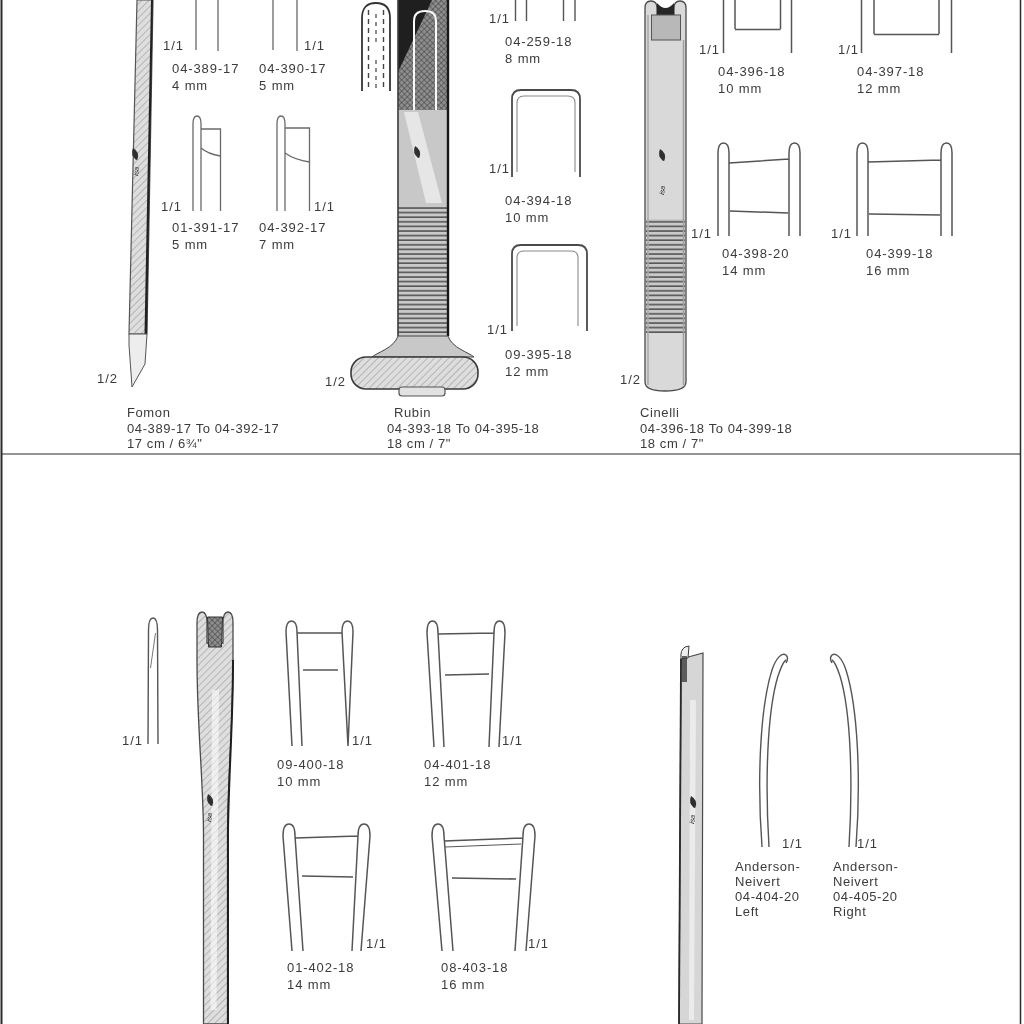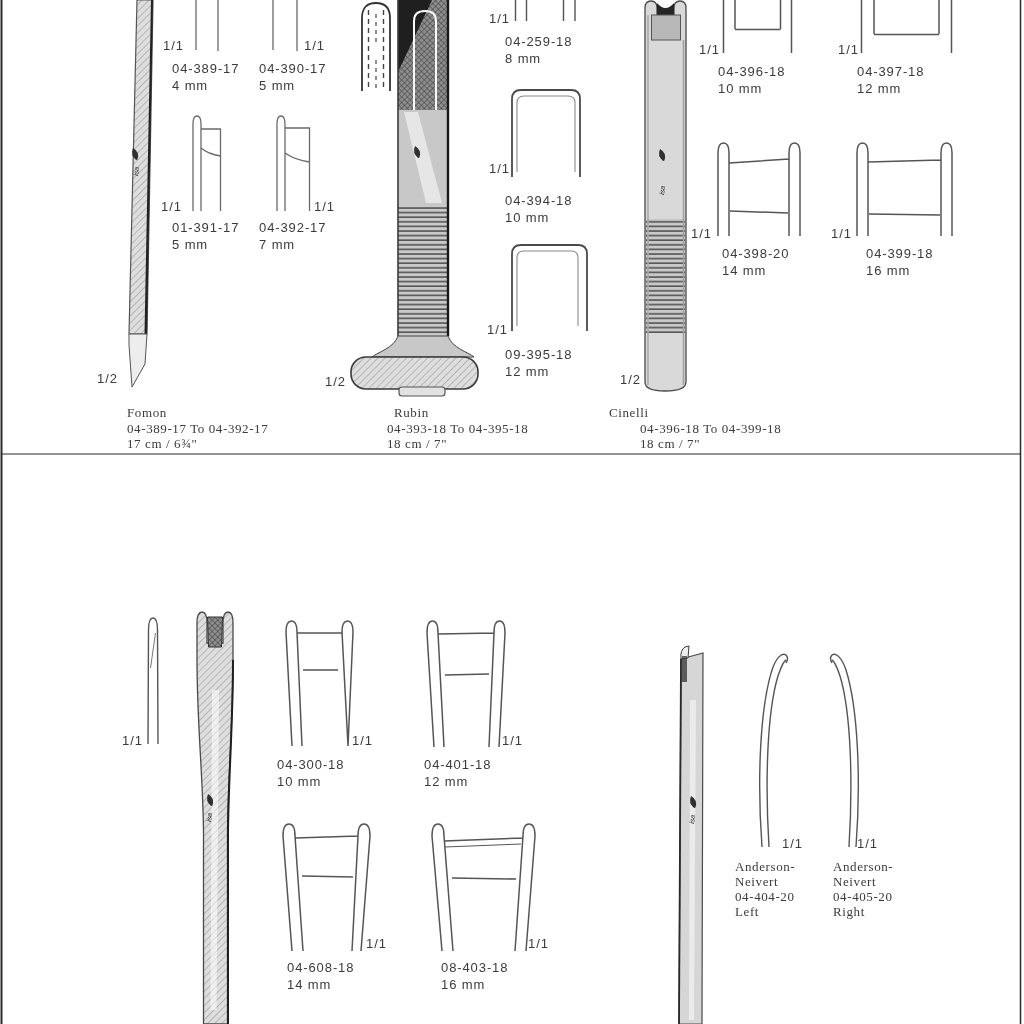--- a/index.html
+++ b/index.html
@@ -1,20 +1,20 @@
 <!DOCTYPE html>
 <html><head>
 <meta charset="utf-8">
 <style>
   html,body{margin:0;padding:0;background:#fff;}
   #page{position:relative;width:1024px;height:1024px;background:#ffffff;overflow:hidden;
         font-family:"Liberation Sans",sans-serif;}
   svg{position:absolute;left:0;top:0;}
   .t{position:absolute;font-size:13px;line-height:1;letter-spacing:0.9px;color:#3b3b3b;white-space:nowrap;}
-  .cap{letter-spacing:0.6px;font-family:Liberation Serif, serif;}
+  .cap{letter-spacing:0.6px;}
 </style>
 </head>
 <body>
 
 <div id="page">
 
 <svg width="1024" height="1024" viewBox="0 0 1024 1024">
   <defs>
     <pattern id="ph" width="5" height="5" patternUnits="userSpaceOnUse" patternTransform="rotate(45)">
       <rect width="5" height="5" fill="#dedede"></rect>
@@ -185,33 +185,33 @@
   <div class="t" style="left:838px;top:43px">1/1</div>
   <div class="t" style="left:857px;top:65px">04-397-18</div>
   <div class="t" style="left:857px;top:82px">12 mm</div>
   <div class="t" style="left:691px;top:227px">1/1</div>
   <div class="t" style="left:722px;top:247px">04-398-20</div>
   <div class="t" style="left:722px;top:264px">14 mm</div>
   <div class="t" style="left:831px;top:227px">1/1</div>
   <div class="t" style="left:866px;top:247px">04-399-18</div>
   <div class="t" style="left:866px;top:264px">16 mm</div>
   <div class="t" style="left:620px;top:373px">1/2</div>
-  <div class="t cap" style="left:609px;top:406px">Cinelli</div>
+  <div class="t cap" style="left:640px;top:406px">Cinelli</div>
   <div class="t cap" style="left:640px;top:422px">04-396-18 To 04-399-18</div>
   <div class="t cap" style="left:640px;top:437px">18 cm / 7"</div>
 
   <div class="t" style="left:122px;top:734px">1/1</div>
   <div class="t" style="left:352px;top:734px">1/1</div>
-  <div class="t" style="left:277px;top:758px">04-300-18</div>
+  <div class="t" style="left:277px;top:758px">09-400-18</div>
   <div class="t" style="left:277px;top:775px">10 mm</div>
   <div class="t" style="left:502px;top:734px">1/1</div>
   <div class="t" style="left:424px;top:758px">04-401-18</div>
   <div class="t" style="left:424px;top:775px">12 mm</div>
   <div class="t" style="left:366px;top:937px">1/1</div>
-  <div class="t" style="left:287px;top:961px">04-608-18</div>
+  <div class="t" style="left:287px;top:961px">01-402-18</div>
   <div class="t" style="left:287px;top:978px">14 mm</div>
   <div class="t" style="left:528px;top:937px">1/1</div>
   <div class="t" style="left:441px;top:961px">08-403-18</div>
   <div class="t" style="left:441px;top:978px">16 mm</div>
 
   <div class="t" style="left:782px;top:837px">1/1</div>
   <div class="t cap" style="left:735px;top:860px">Anderson-</div>
   <div class="t cap" style="left:735px;top:875px">Neivert</div>
   <div class="t cap" style="left:735px;top:890px">04-404-20</div>
   <div class="t cap" style="left:735px;top:905px">Left</div>

